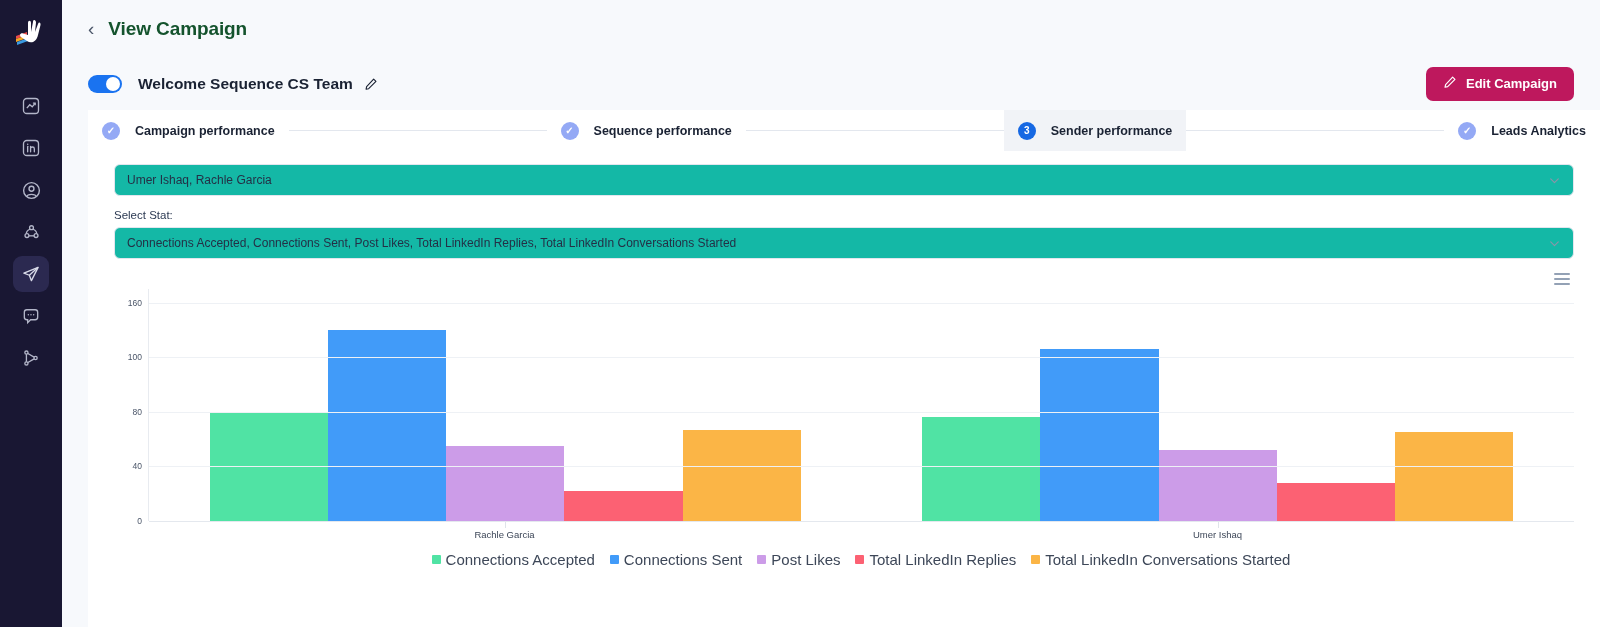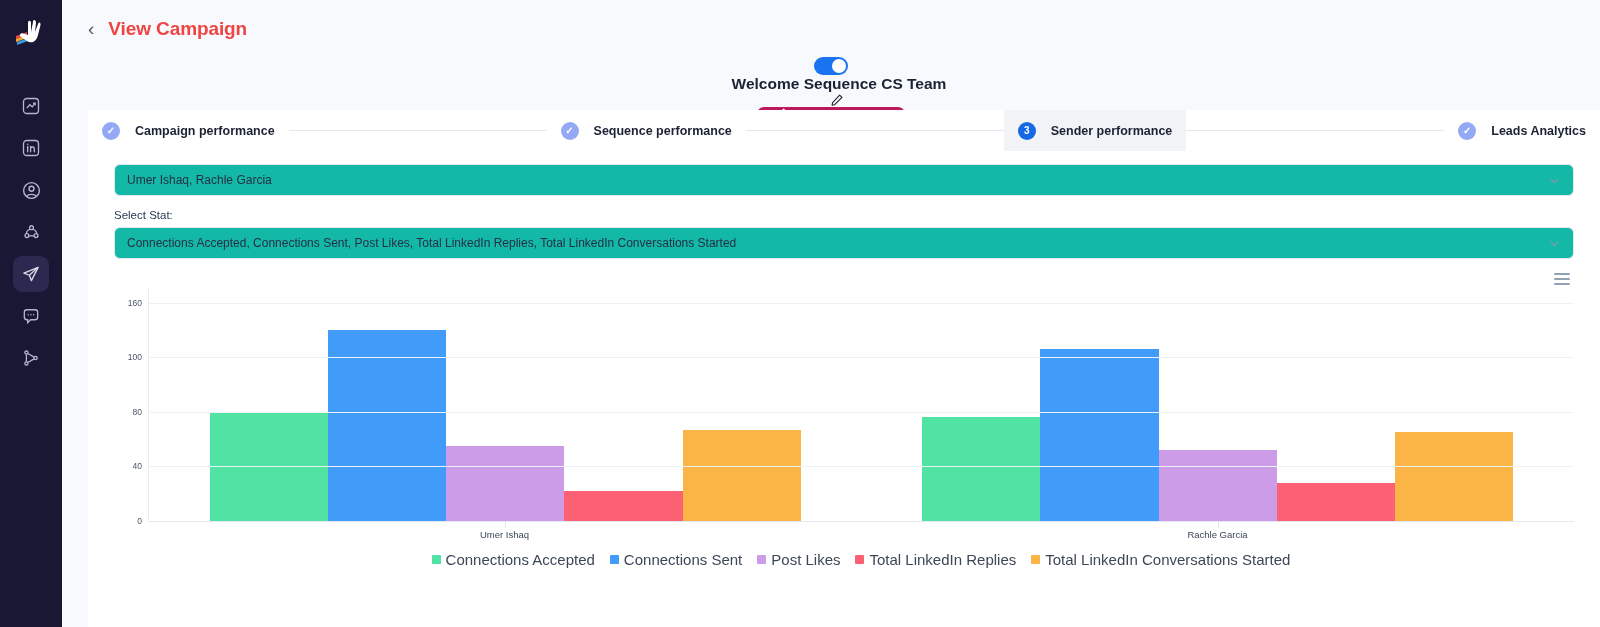--- a/index.html
+++ b/index.html
@@ -33,28 +33,27 @@
   .topbar {
     height: 57px; min-height: 57px;
     display: flex; align-items: center;
     padding-left: 26px;
     background: #f7f9fc;
   }
   .back-chevron {
     font-size: 19px; color: #4a5568; margin-right: 14px;
     line-height: 1; cursor: pointer; font-weight: 400;
   }
-  .page-title { font-size: 19px; font-weight: bold; color: #ef4444; letter-spacing: -0.1px; }
+  .page-title { font-size: 19px; font-weight: bold; color: #14532d; letter-spacing: -0.1px; }
 
   .campaign-bar {
     height: 53px; min-height: 53px;
     display: flex; align-items: center;
     padding: 0 26px 0 26px;
     background: #f7f9fc;
-    flex-direction: column;
   }
   .toggle {
     width: 34px; height: 18px; border-radius: 10px;
     background: #1a73f0; position: relative; cursor: pointer; flex-shrink: 0;
   }
   .toggle .knob {
     position: absolute; top: 2px; right: 2px;
     width: 14px; height: 14px; border-radius: 50%; background: #fff;
   }
   .campaign-name { font-size: 15.5px; font-weight: bold; color: #1a2233; margin-left: 16px; }
@@ -348,22 +347,22 @@
                   <div class="group-tick"></div>
                 </div>
               </div>
           <div class="gridline base" style="top: 232px;"></div>
               <div class="gridline" style="top: 177.412px;"></div>
               <div class="gridline" style="top: 122.824px;"></div>
               <div class="gridline" style="top: 68.2353px;"></div>
               <div class="gridline" style="top: 13.6471px;"></div>
             </div>
           <div class="x-labels" id="x-labels">
+              <div class="x-label">Rachle Garcia</div>
               <div class="x-label">Umer Ishaq</div>
-              <div class="x-label">Rachle Garcia</div>
             </div>
           <div class="legend" id="legend">
               <div class="legend-item">
                 <span class="legend-swatch" style="background: rgb(80, 227, 164);"></span>
                 <span class="legend-text">Connections Accepted</span>
               </div>
               <div class="legend-item">
                 <span class="legend-swatch" style="background: rgb(65, 155, 249);"></span>
                 <span class="legend-text">Connections Sent</span>
               </div>

